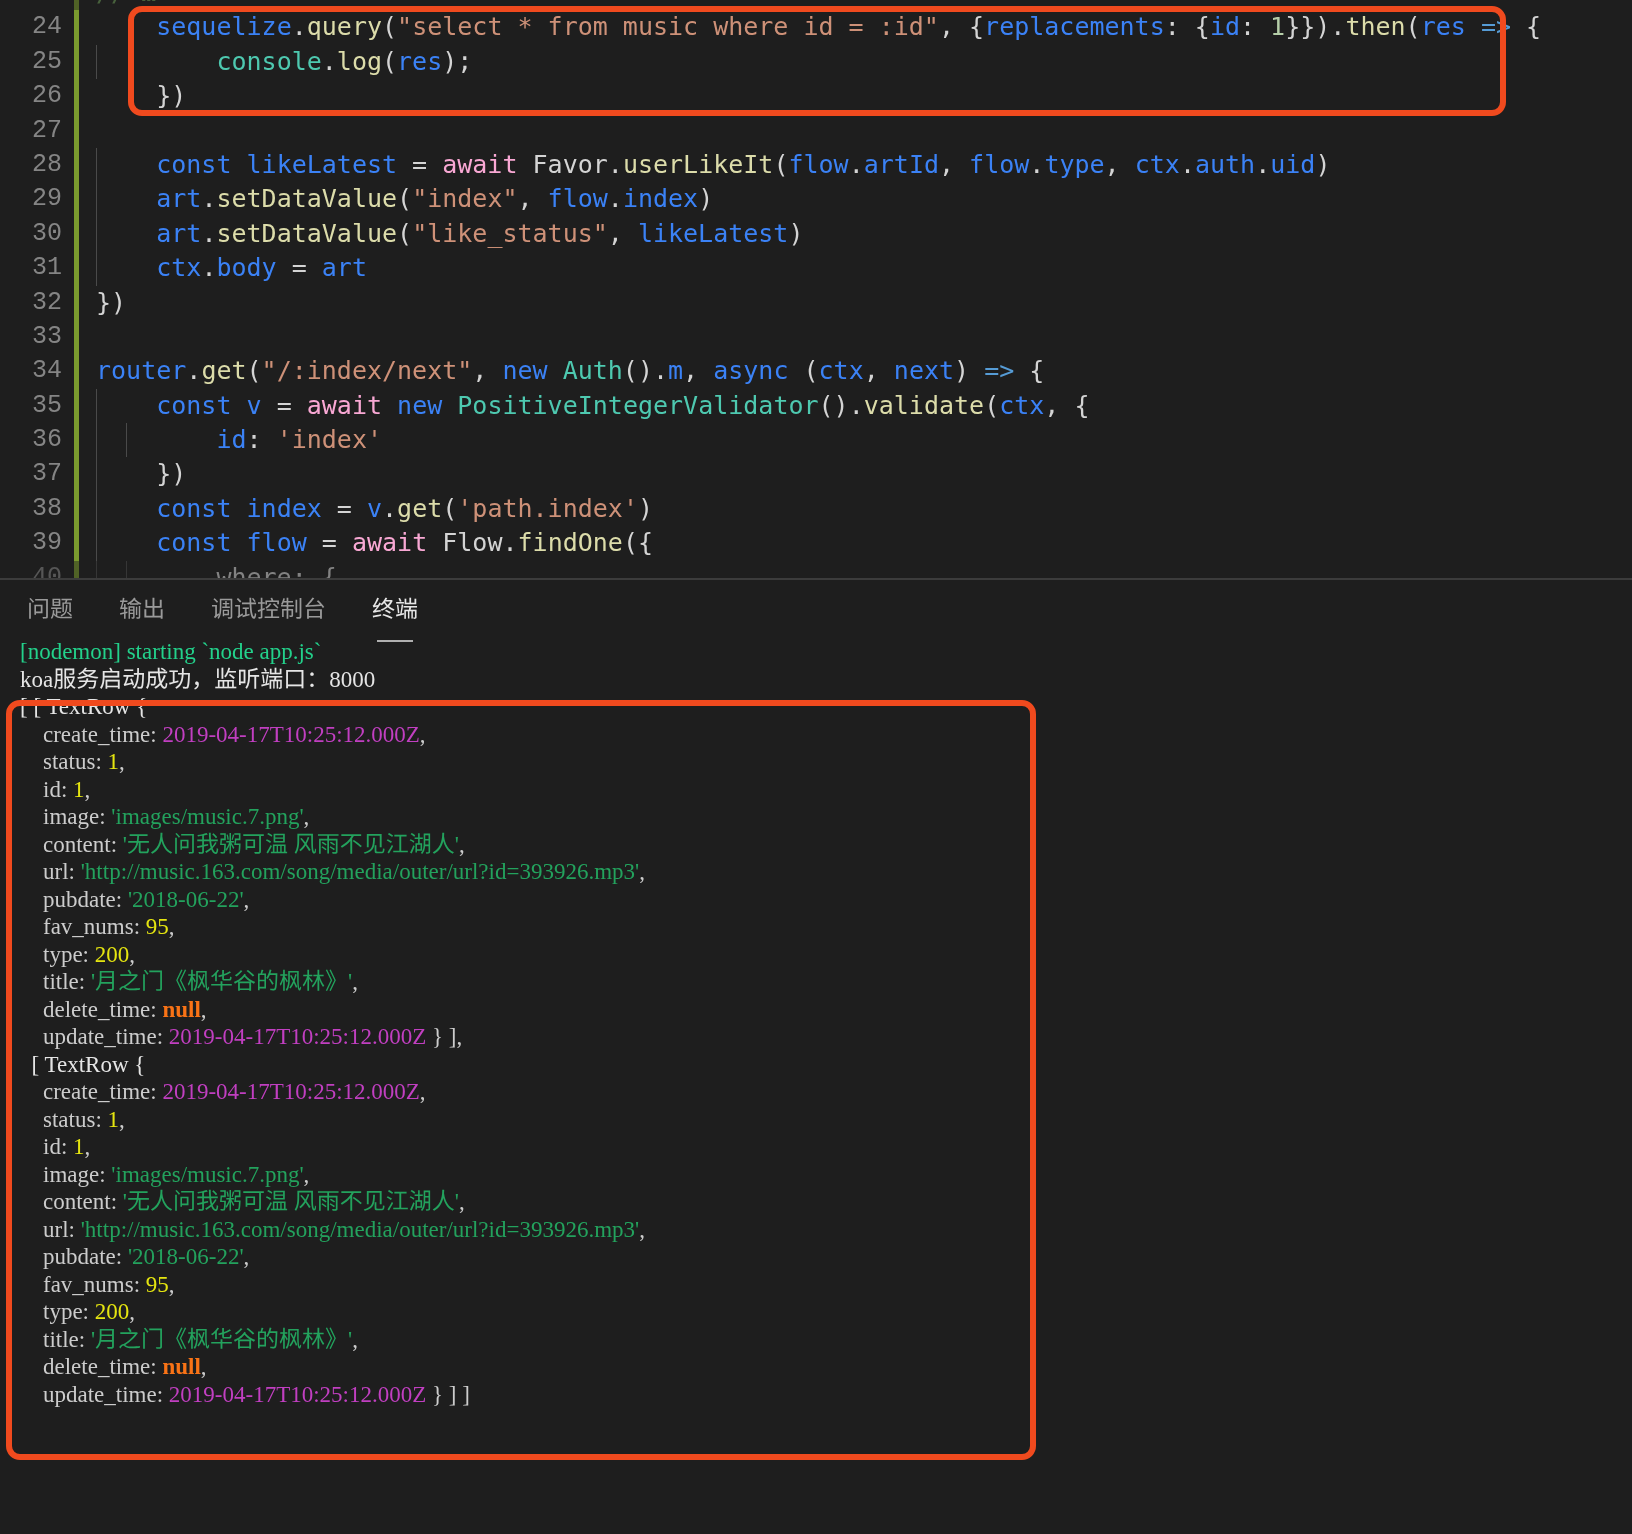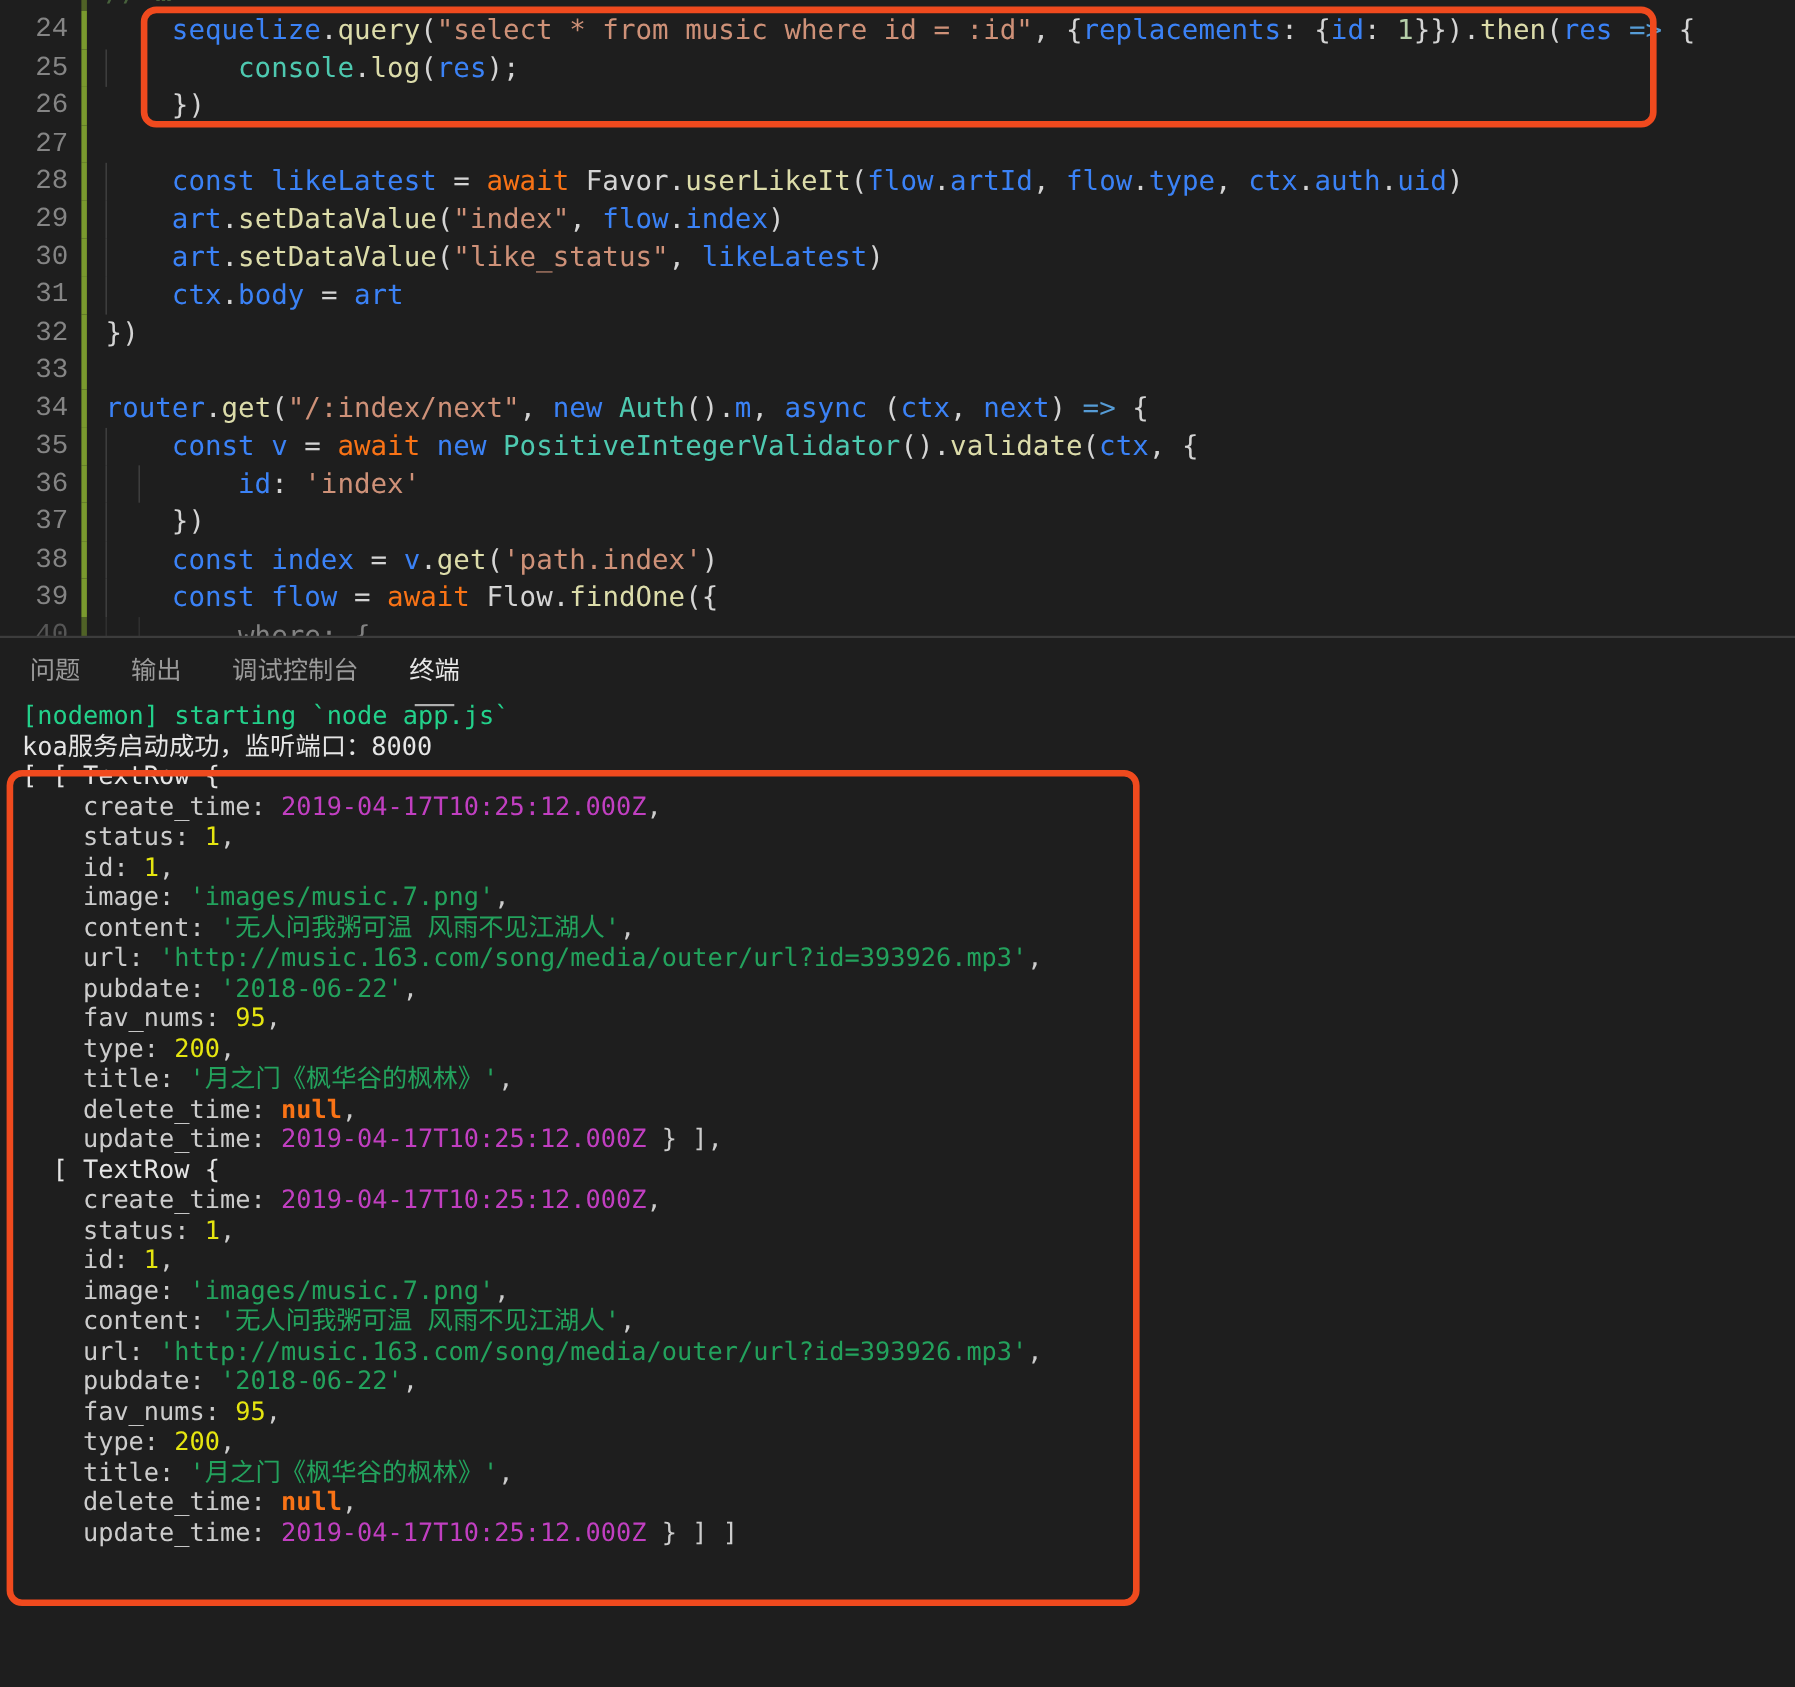--- a/index.html
+++ b/index.html
@@ -59,21 +59,21 @@
   }
   .iguide {
     position: absolute;
     top: 0;
     width: 1px;
     height: 100%;
     background: #4a4a4a;
   }
   
   .t-kw      { color: #3b82f6; }  
-  .t-ctrl    { color: #f97316; margin-top: 44px; }  
+  .t-ctrl    { color: #f9a8d4; margin-top: 44px; }  
   .t-fn      { color: #dcdcaa; }  
   .t-var     { color: #3b82f6; }  
   .t-str     { color: #ce9178; }  
   .t-num     { color: #b5cea8; }
   .t-cls     { color: #4ec9b0; }
   .t-arrow   { color: #569cd6; }
   .t-cmt     { color: #6a9955; }
   .t-plain   { color: #d4d4d4; }
 
   
@@ -123,20 +123,21 @@
     height: 2px;
     background: #b0b0b0;
   }
 
   #terminal {
     position: absolute;
     left: 0; top: 58px;
     width: 1420px;
     height: 896px;
     overflow: hidden;
+    font-family: Liberation Serif, serif;
   }
   .term-row {
     height: 27.5px;
     line-height: 27.5px;
     white-space: pre;
     font-size: 23px;
     padding-left: 20px;
     letter-spacing: 0px;
   }
   .g-green  { color: #23d18b; }

